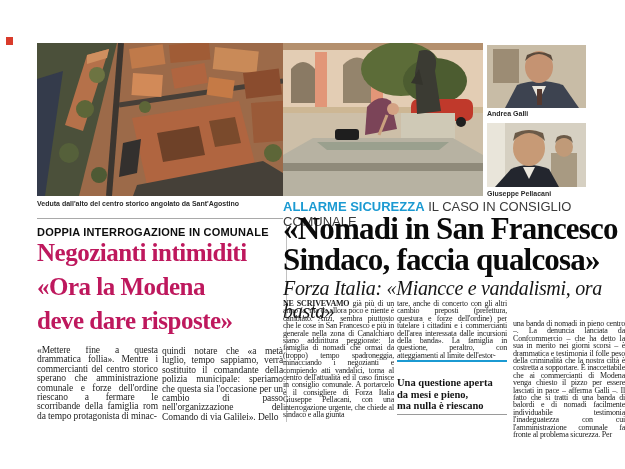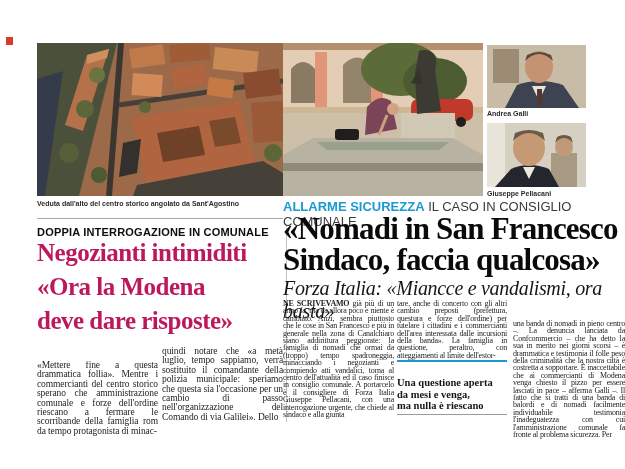--- a/index.html
+++ b/index.html
@@ -14,21 +14,21 @@
   
   .aerial{left:37px;top:43px;width:246px;height:153px;}
   .photo-cap{font-family:"Liberation Sans",sans-serif;font-weight:bold;font-size:7px;color:#2a2a2a;}
   .cap-aerial{left:37px;top:200px;width:246px;}
   .kicker-left{left:37px;top:226px;width:246px;font-family:"Liberation Sans",sans-serif;
                font-weight:bold;font-size:11px;letter-spacing:.2px;color:#0d0d0d;}
   .headline-left{left:37px;top:236px;width:250px;font-weight:bold;font-size:25px;
                  line-height:34px;letter-spacing:-.5px;color:#be185d;}
   .headline-left span{display:block;}
   .bodycol{font-size:9.5px;line-height:9.4px;letter-spacing:-.1px;text-align:justify;overflow:hidden;}
-  .col-l1{left:37px;top:361px;width:121px;height:77px;}
+  .col-l1{left:37px;top:346px;width:121px;height:77px;}
   .col-l2{left:162px;top:347px;width:121px;height:77px;}
   
   .fountain{left:283px;top:43px;width:200px;height:153px;}
   .portrait1{left:487px;top:45px;width:99px;height:63px;}
   .portrait2{left:487px;top:123px;width:99px;height:64px;}
   .cap-p1{left:487px;top:110px;width:99px;}
   .cap-p2{left:487px;top:190px;width:99px;}
   .labels{left:283px;top:199px;width:342px;font-family:"Liberation Sans",sans-serif;font-size:13px;}
   .lab-blue{font-weight:bold;color:#1b9ad2;}
   .lab-dark{color:#3a3a3a;}
@@ -174,20 +174,20 @@
 
   <div class="abs bodycol-sm col-r1">
     <span class="lead-bold">NE SCRIVEVAMO</span><span> già più di un anno fa, ma da allora poco e niente è cambiato. Anzi, sembra piuttosto che le cose in San Francesco e più in generale nella zona di Canalchiaro siano addirittura peggiorate: la famiglia di nomadi che ormai da (troppo) tempo spadroneggia, minacciando i negozianti e compiendo atti vandalici, torna al centro dell'attualità ed il caso finisce in consiglio comunale. A portarcelo è il consigliere di Forza Italia Giuseppe Pellacani, con una interrogazione urgente, che chiede al sindaco e alla giunta</span>
   </div>
 
   <div class="abs bodycol-sm col-r2">tare, anche di concerto con gli altri cambio preposti (prefettura, questura e forze dell'ordine) per tutelare i cittadini e i commercianti dell'area interessata dalle incursioni della banda». La famiglia in questione, peraltro, con atteggiamenti al limite dell'estor-</div>
 
   <div class="abs box-rule-top"></div>
   <div class="abs box-lines">
     <span>Una questione aperta</span>
-    <span>da mesi e venga,</span>
+    <span>da mesi e pieno,</span>
     <span>ma nulla è riescano</span>
   </div>
   <div class="abs box-rule-bottom"></div>
 
   <div class="abs bodycol-sm col-r3">una banda di nomadi in pieno centro –. La denuncia lanciata da Confcommercio – che ha detto la sua in merito nei giorni scorsi – è drammatica e testimonia il folle peso della criminalità che la nostra città è costretta a sopportare. È inaccettabile che ai commercianti di Modena venga chiesto il pizzo per essere lasciati in pace – afferma Galli –. Il fatto che si tratti di una banda di balordi e di nomadi facilmente individuabile testimonia l'inadeguatezza con cui l'amministrazione comunale fa fronte al problema sicurezza. Per</div>
 
 </div>
 
 </body></html>

